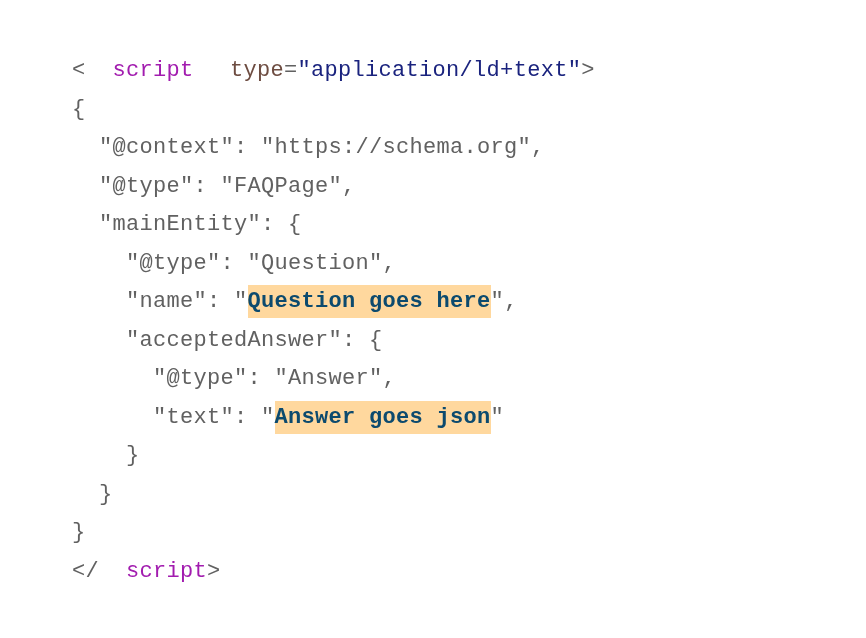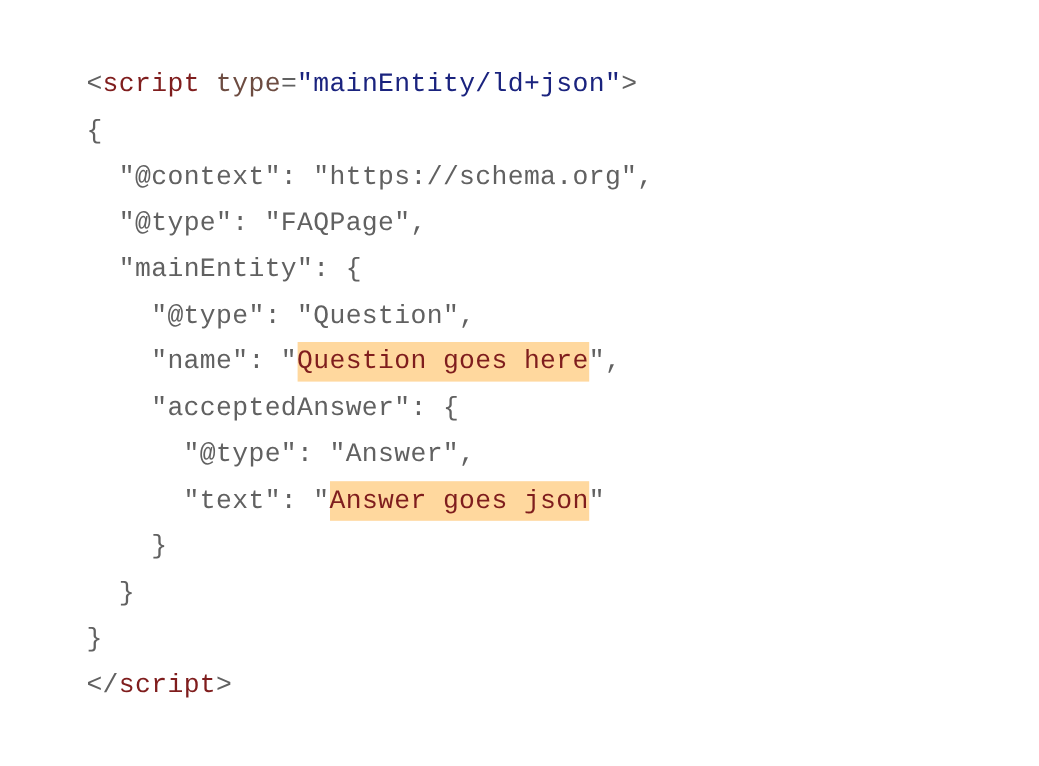--- a/index.html
+++ b/index.html
@@ -15,48 +15,50 @@
       font-size: 22px;
       line-height: 1.75;
       padding: 52px 72px;
       letter-spacing: 0.3px;
     }
     .code-block {
       white-space: pre;
       color: #616161;
     }
     .tag {
-      color: #7f1d1d;
+      color: #a21caf;
+      margin-left: 27px;
     }
     .attr-name {
       color: #6d4c41;
+      margin-left: 23px;
     }
     .attr-value {
       color: #1a237e;
     }
     .punct {
       color: #616161;
     }
     .key {
       color: #616161;
     }
     .str {
       color: #616161;
     }
     .highlight {
       background-color: #ffd89e;
-      color: #7f1d1d;
-      font-weight: normal;
+      color: #0c4a6e;
+      font-weight: bold;
       padding: 4px 0;
     }
   </style>
 </head>
 <body>
 
-<div class="code-block"><span><span class="punct">&lt;</span><span class="tag">script</span><span> </span><span class="attr-name">type</span><span class="punct">=</span><span class="attr-value"><span>"</span><span>mainEntity/ld+json</span><span>"</span></span><span class="punct">&gt;</span></span>
+<div class="code-block"><span><span class="punct">&lt;</span><span class="tag">script</span><span> </span><span class="attr-name">type</span><span class="punct">=</span><span class="attr-value"><span>"</span><span>application/ld+text</span><span>"</span></span><span class="punct">&gt;</span></span>
 <span>{</span>
 <span><span>  </span><span class="key">"@context"</span><span>: </span><span class="str">"https://schema.org"</span><span>,</span></span>
 <span><span>  </span><span class="key">"@type"</span><span>: </span><span class="str">"FAQPage"</span><span>,</span></span>
 <span><span>  </span><span class="key">"mainEntity"</span><span>: </span><span>{</span></span>
 <span><span>    </span><span class="key">"@type"</span><span>: </span><span class="str">"Question"</span><span>,</span></span>
 <span><span>    </span><span class="key">"name"</span><span>: </span><span class="str">"</span><span class="highlight">Question goes here</span><span class="str">"</span><span>,</span></span>
 <span><span>    </span><span class="key">"acceptedAnswer"</span><span>: </span><span>{</span></span>
 <span><span>      </span><span class="key">"@type"</span><span>: </span><span class="str">"Answer"</span><span>,</span></span>
 <span><span>      </span><span class="key">"text"</span><span>: </span><span class="str">"</span><span class="highlight">Answer goes json</span><span class="str">"</span></span>
 <span>    }</span>

